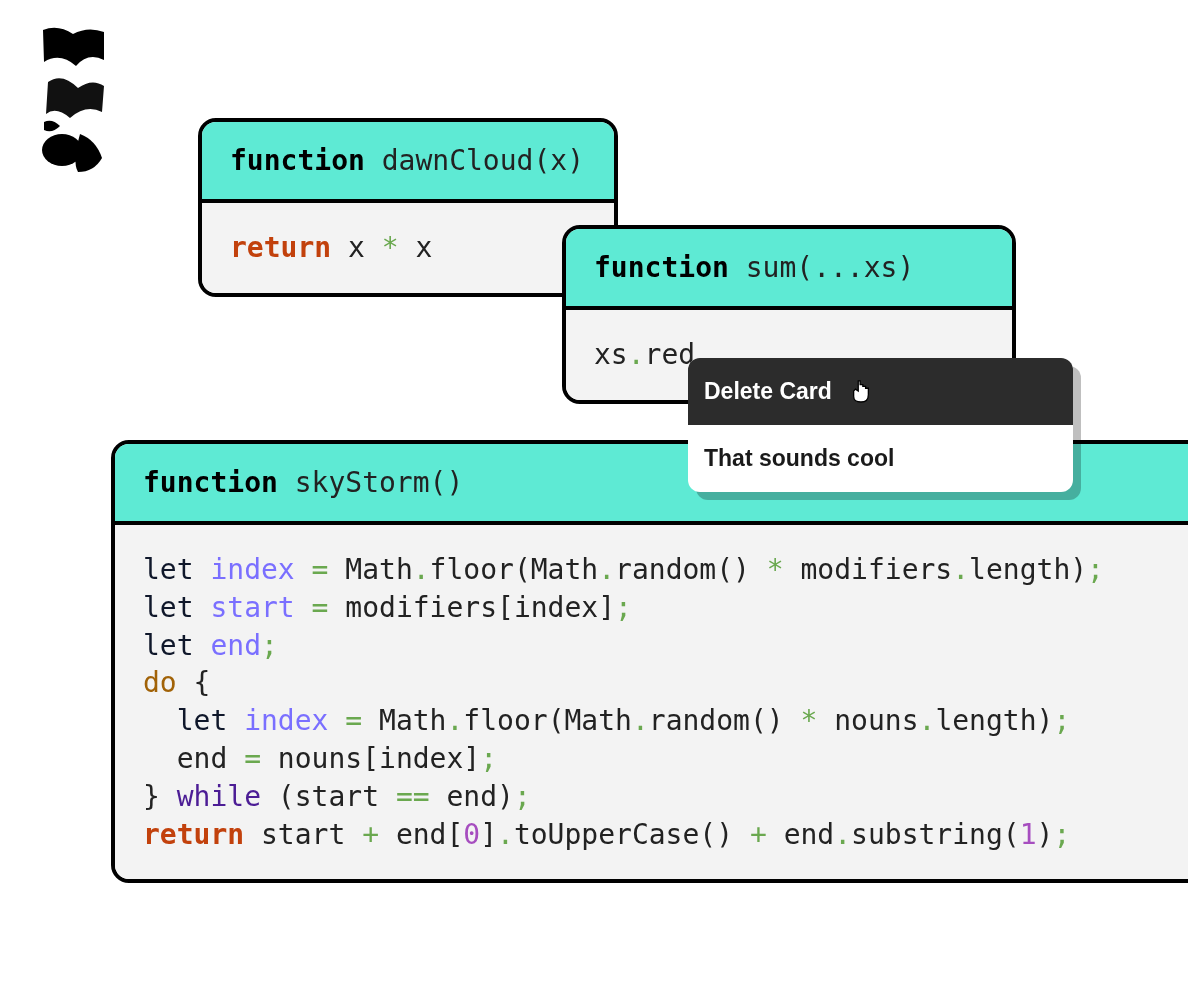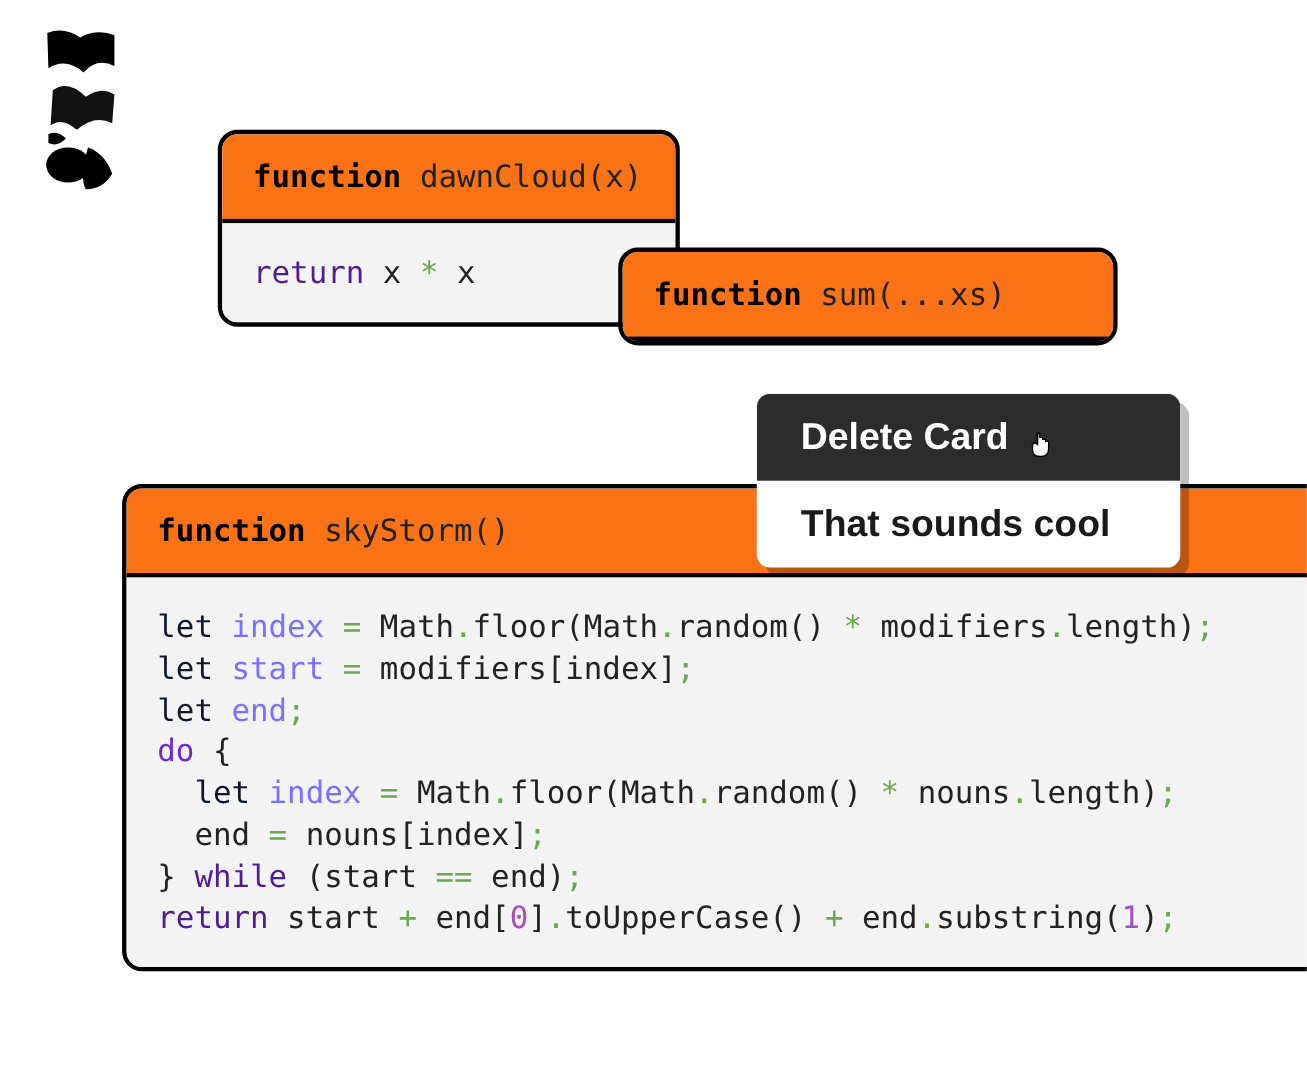--- a/index.html
+++ b/index.html
@@ -22,57 +22,57 @@
     position: absolute;
     border: 4px solid #000;
     border-radius: 18px;
     background: #fff;
     overflow: hidden;
   }
   .card-header {
     padding: 22px 28px;
     font-size: 28px;
     border-bottom: 4px solid #000;
-    background: #f97316;
+    background: #5eead4;
     white-space: nowrap;
   }
   .card-body {
     padding: 26px 28px;
     background: #f3f3f3;
     font-size: 28px;
     line-height: 1.35;
     white-space: pre;
   }
   .kw-fn   { font-weight: bold; color: #000; }
-  .kw-ret  { color: #4c1d95; }
+  .kw-ret  { color: #c2410c; font-weight: bold; }
   .kw-let  { color: #0f172a; }
-  .kw-do   { color: #6d28d9; }
+  .kw-do   { color: #a16207; }
   .kw-while{ color: #4c1d95; }
   .ident   { color: #7a6fff; }
   .punct   { color: #6aa84f; }
   .num     { color: #a64dbf; }
   .plain   { color: #222; }
 
   
   .ctx {
     position: absolute;
     background: #fff;
     border-radius: 12px;
     box-shadow: 8px 8px 0 rgba(0,0,0,0.25);
     overflow: hidden;
     font-family: "Segoe UI", "Helvetica Neue", Arial, sans-serif;
   }
   .ctx-item {
-    padding: 20px 40px;
-    font-size: 34px;
+    padding: 20px 16px;
+    font-size: 23px;
     font-weight: 600;
     color: #1a1a1a;
     cursor: pointer;
     display: flex;
-    align-items: flex-end;
+    align-items: flex-start;
     gap: 18px;
   }
   .ctx-item.hover {
     background: #2c2c2c;
     color: #fff;
   }
   .cursor-icon {
     width: 22px;
     height: 26px;
     flex-shrink: 0;
@@ -96,20 +96,21 @@
   <div class="card-header">
     <span class="kw-fn">function</span><span class="plain"> dawnCloud(x)</span>
   </div>
   <div class="card-body" id="body-dawncloud"><span class="kw-ret">return</span><span class="plain"> x </span><span class="punct">*</span><span class="plain"> x</span></div>
 </div>
 
 <div class="card" style="left:562px; top:225px; width:454px;">
   <div class="card-header">
     <span class="kw-fn">function</span><span class="plain"> sum(...xs)</span>
   </div>
+  <div class="card-body" id="body-sum"><span class="plain">xs</span><span class="punct">.</span><span class="plain">red</span></div>
 </div>
 
 <div class="card" style="left:111px; top:440px; width:1140px;">
   <div class="card-header">
     <span class="kw-fn">function</span><span class="plain"> skyStorm()</span>
   </div>
   <div class="card-body" id="body-skystorm"><span class="kw-let">let</span><span class="plain"> </span><span class="ident">index</span><span class="plain"> </span><span class="punct">=</span><span class="plain"> Math</span><span class="punct">.</span><span class="plain">floor</span><span class="plain">(</span><span class="plain">Math</span><span class="punct">.</span><span class="plain">random</span><span class="plain">()</span><span class="plain"> </span><span class="punct">*</span><span class="plain"> modifiers</span><span class="punct">.</span><span class="plain">length</span><span class="plain">)</span><span class="punct">;</span>
 <span class="kw-let">let</span><span class="plain"> </span><span class="ident">start</span><span class="plain"> </span><span class="punct">=</span><span class="plain"> modifiers</span><span class="plain">[</span><span class="plain">index</span><span class="plain">]</span><span class="punct">;</span>
 <span class="kw-let">let</span><span class="plain"> </span><span class="ident">end</span><span class="punct">;</span>
 <span class="kw-do">do</span><span class="plain"> {</span>

